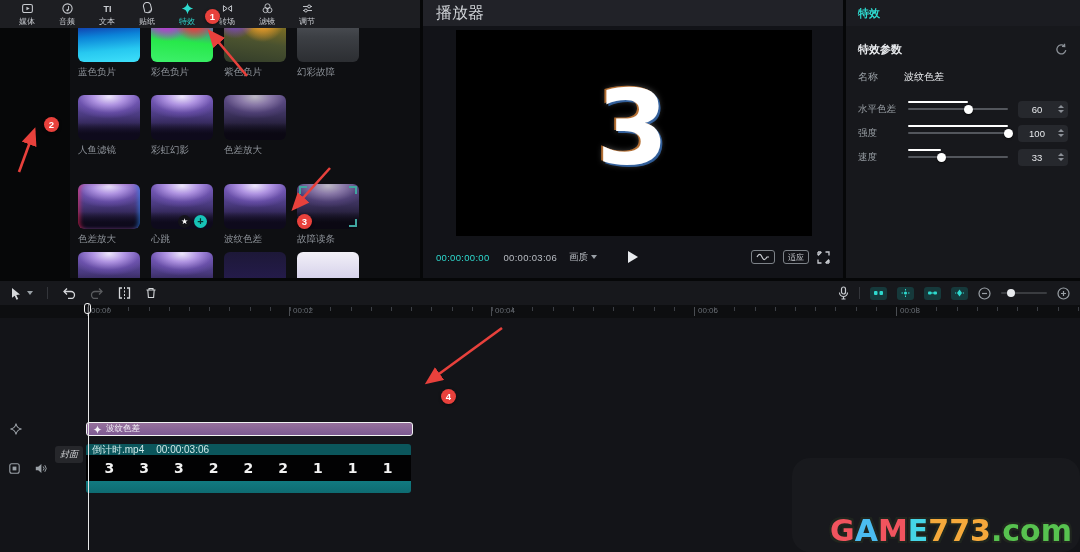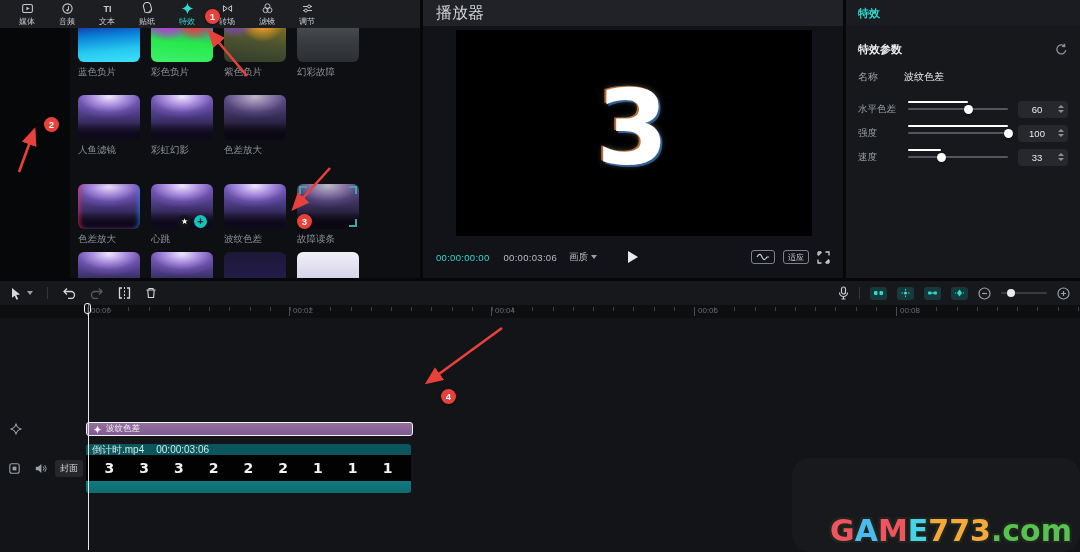--- a/index.html
+++ b/index.html
@@ -108,21 +108,21 @@
   .tracks { position:absolute; left:0; top:37px; right:0; bottom:0; }
   .effect-clip { position:absolute; left:86px; top:104px; width:327px; height:14px; background:linear-gradient(180deg,#96719c 0%,#7d5a92 100%); border:1px solid #f2f2f2; border-radius:3px; display:flex; align-items:center; padding-left:6px; gap:4px; cursor:pointer; }
   .effect-clip-label { font-size:8.5px; color:#f2eef5; white-space:nowrap; }
   .video-clip { position:absolute; left:86px; top:126px; width:325px; cursor:pointer; }
   .vc-header { height:11px; background:#0b565c; border-radius:3px 3px 0 0; display:flex; align-items:center; padding-left:6px; gap:12px; }
   .vc-name,.vc-dur { font-size:10px; color:#cfe8e8; white-space:nowrap; }
   .vc-film { height:26px; background:#020203; display:flex; align-items:center; justify-content:space-around; padding:0 6px; }
   .frame-num { font-size:14px; font-weight:bold; color:#f2f2f2; font-family:"DejaVu Sans",sans-serif; }
   .vc-audio { height:12px; background:linear-gradient(180deg,#117a80 0%,#0e6b71 100%); border-radius:0 0 3px 3px; }
   .gutter-icon { position:absolute; cursor:pointer; }
-  .cover-btn { position:absolute; left:55px; top:142px; width:28px; height:17px; background:#26272b; border-radius:3px; font-size:9px; color:#d5d7da; display:flex; align-items:center; justify-content:center; cursor:pointer; }
+  .cover-btn { position:absolute; left:55px; top:128px; width:28px; height:17px; background:#26272b; border-radius:3px; font-size:9px; color:#d5d7da; display:flex; align-items:center; justify-content:center; cursor:pointer;font-style:italic; }
 
   .playhead { position:absolute; left:88px; top:304px; width:1px; height:246px; background:#e8e8e8; z-index:5; pointer-events:none; }
   .playhead-head { position:absolute; left:84px; top:303px; width:7px; height:11px; border:1.5px solid #f2f2f2; border-radius:3px; background:rgba(20,20,24,.5); z-index:6; cursor:ew-resize; }
 
   
   .watermark-bg { position:absolute; left:792px; top:458px; width:288px; height:94px; background:rgba(255,255,255,.025); border-radius:18px; }
   .watermark { position:absolute; right:8px; bottom:4px; font-size:30px; font-weight:bold; letter-spacing:0; font-family:"DejaVu Sans","Liberation Sans",sans-serif; }
   .wm-letter { text-shadow:2px 0 0 #20261f,-2px 0 0 #20261f,0 2px 0 #20261f,0 -2px 0 #20261f,2px 2px 0 #20261f,-2px -2px 0 #20261f,2px -2px 0 #20261f,-2px 2px 0 #20261f; }
 
   

